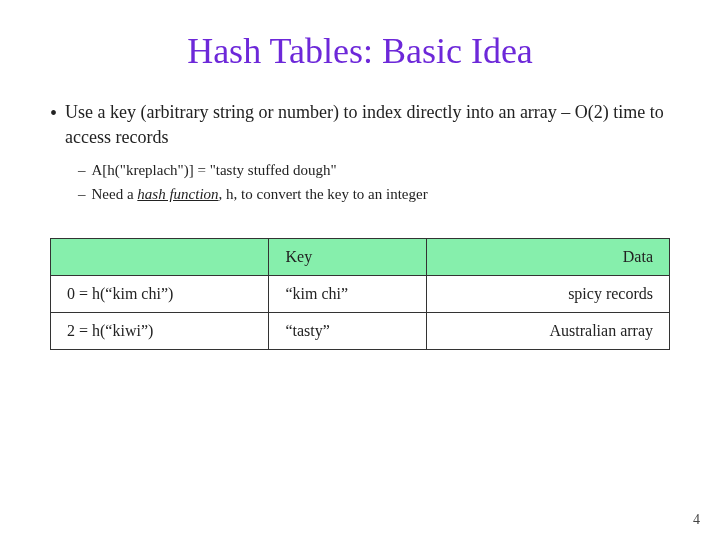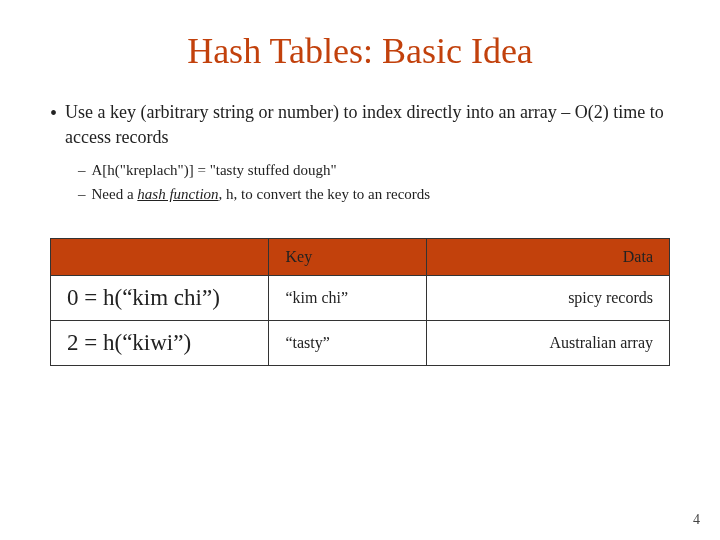--- a/index.html
+++ b/index.html
@@ -24,21 +24,21 @@
       padding: 30px 50px 20px 50px;
       display: flex;
       flex-direction: column;
     }
 
     .slide-title {
       font-size: 36px;
       font-weight: normal;
       text-align: center;
       margin-bottom: 28px;
-      color: #c2410c;
+      color: #6d28d9;
     }
 
     .bullet-section {
       margin-bottom: 22px;
     }
 
     .bullet-main {
       font-size: 18px;
       display: flex;
       align-items: flex-start;
@@ -84,26 +84,26 @@
     .hash-table th,
     .hash-table td {
       border: 1px solid #333;
       padding: 9px 16px;
       text-align: left;
       vertical-align: middle;
     }
 
     .hash-table th {
       font-weight: normal;
-      background: #c2410c;
+      background: #86efac;
     }
 
     .hash-table .col-index {
       width: 180px;
-      font-size: 23px;
+      font-size: 16px;
     }
 
     .hash-table .col-key {
       width: 130px;
     }
 
     .hash-table .col-data {
       width: 200px;
       text-align: right;
     }
@@ -133,21 +133,21 @@
       <span>Use a key (arbitrary string or number) to index directly into an array – O(2) time to access records</span>
     </div>
     <div class="sub-bullets">
       <div class="sub-bullet">
         <span class="sub-dash">–</span>
         <span>A[h("kreplach")] = "tasty stuffed dough"</span>
       </div>
       <div class="sub-bullet">
         <span class="sub-dash">–</span>
         <span>
-          <span>Need a </span><em>hash function</em><span>, h, to convert the key to an records</span>
+          <span>Need a </span><em>hash function</em><span>, h, to convert the key to an integer</span>
         </span>
       </div>
     </div>
   </div>
 
   <table class="hash-table">
     <thead>
       <tr class="header-row">
         <th class="col-index"></th>
         <th class="col-key">Key</th>

